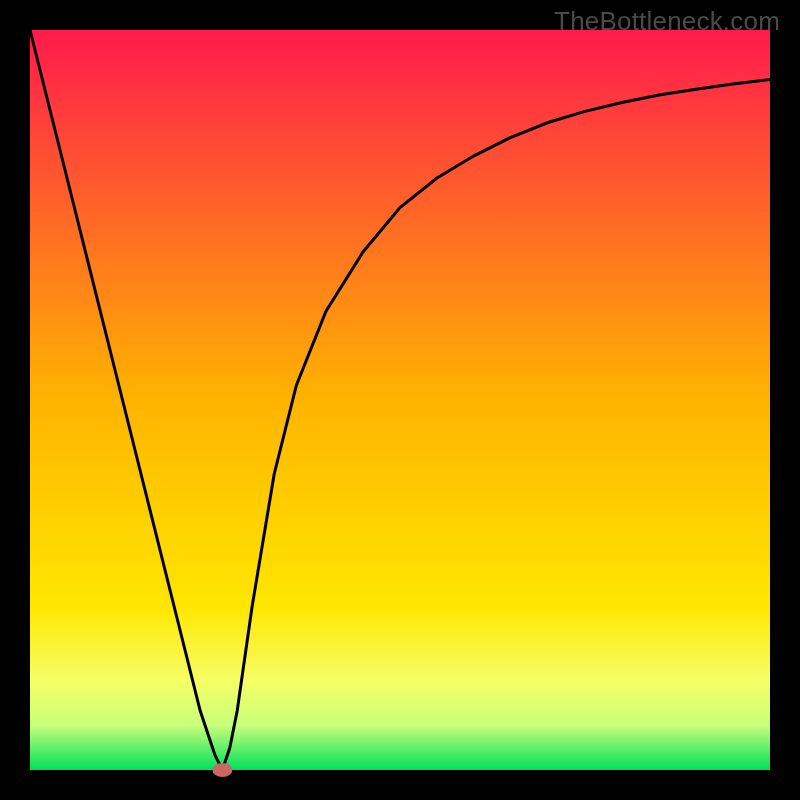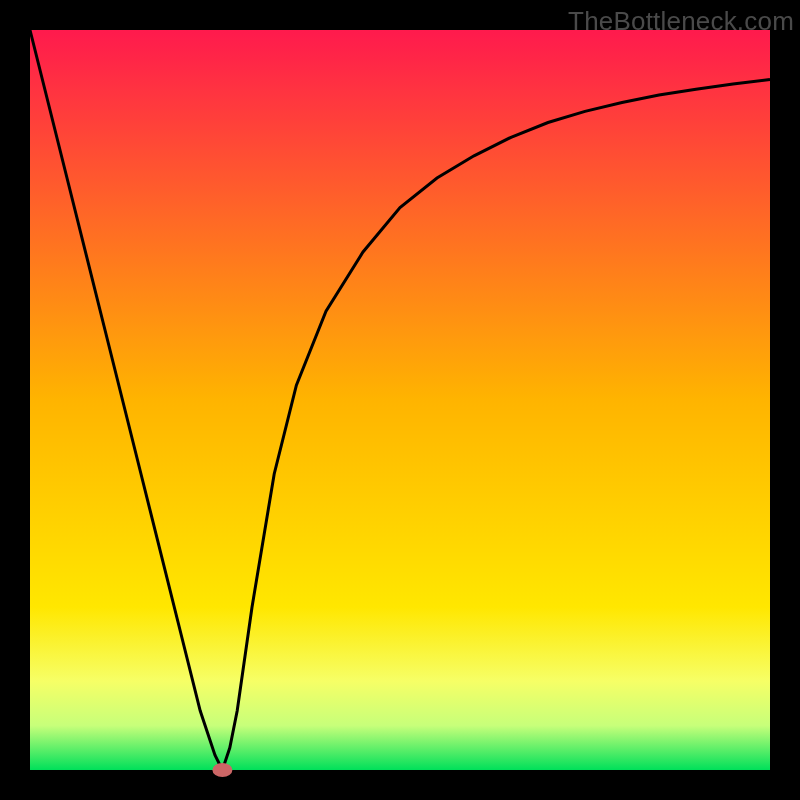--- a/index.html
+++ b/index.html
@@ -12,21 +12,21 @@
   }
   .frame {
     position: relative;
     width: 800px;
     height: 800px;
     background: #000;
   }
   .watermark {
     position: absolute;
     top: 6px;
-    right: 6px;
+    right: 20px;
     color: #4a4a4a;
     font-size: 26px;
     font-weight: 500;
     letter-spacing: 0.2px;
     z-index: 5;
     text-align: right;
   }
   svg.chart {
     position: absolute;
     left: 0;

